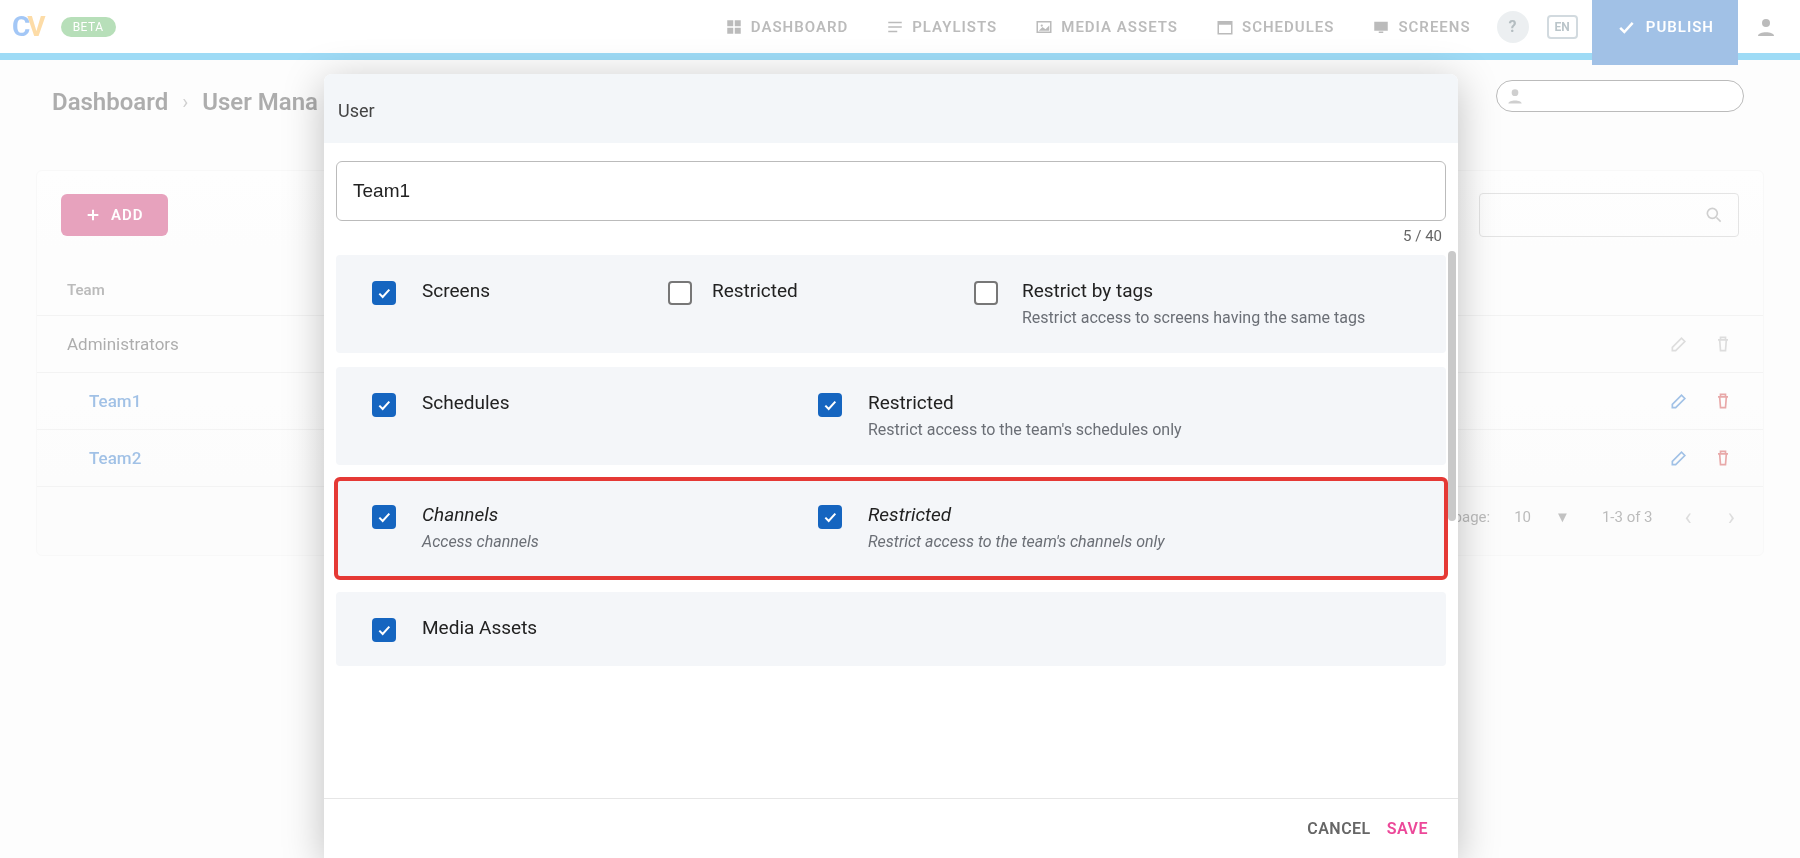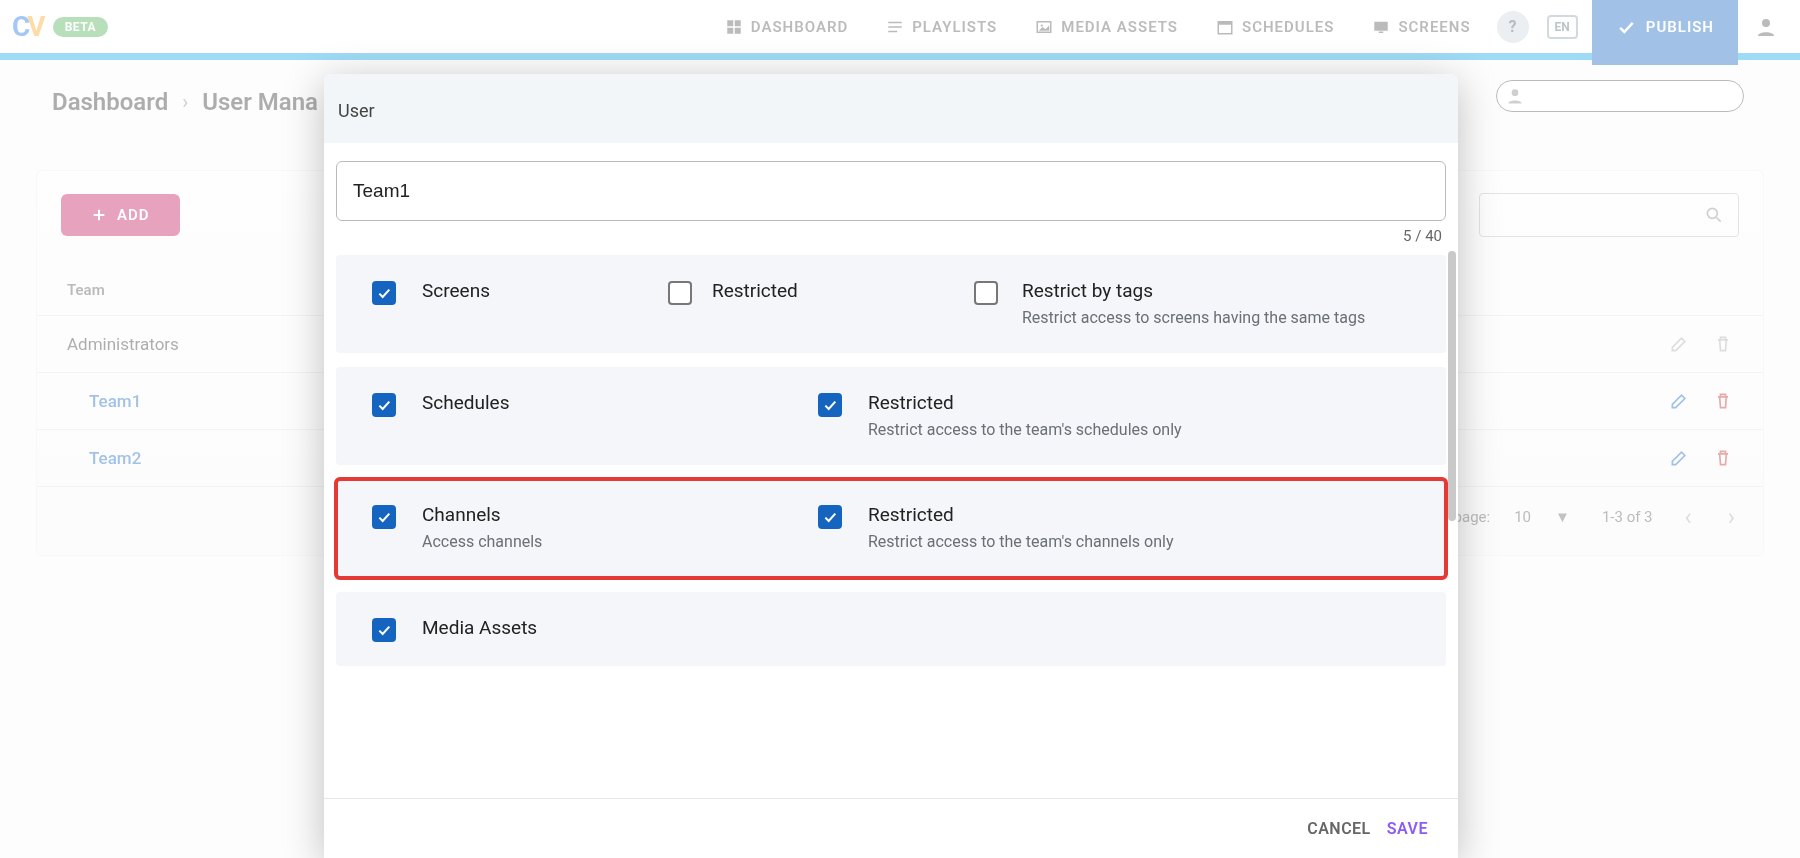--- a/index.html
+++ b/index.html
@@ -15,22 +15,22 @@
   position: absolute; inset: 0; background: rgba(255,255,255,0.6); z-index: 5;
 }
 .topnav {
   display: flex; align-items: center; height: 60px; background: #fff;
   border-bottom: 7px solid #0ea5e9; padding: 0 12px;
 }
 .logo-group { display: flex; align-items: center; gap: 10px; }
 .logo-icon { font-size: 28px; font-weight: bold; letter-spacing: -3px; }
 .logo-icon .lc { color: #1a73e8; }
 .logo-icon .lv { color: #f9a825; }
-.beta-badge { background: #4caf50; color: #fff; font-size: 12px; font-weight: 700;
-  padding: 3px 12px; border-radius: 12px; letter-spacing: 0.5px; }
+.beta-badge { background: #4caf50; color: #fff; font-size: 12px; font-weight: 400;
+  padding: 3px 12px; border-radius: 12px; letter-spacing: 0.5px; margin-left: 8px; }
 .nav-spacer { flex: 1; }
 .nav-items { display: flex; align-items: center; gap: 6px; }
 .nav-item { display: flex; align-items: center; gap: 8px; padding: 8px 16px;
   color: #555; font-weight: 600; font-size: 15px; letter-spacing: 1px;
   cursor: pointer; }
 .nav-ic { width: 18px; height: 18px; display: inline-flex; }
 .help-chip { width: 32px; height: 32px; border-radius: 50%;
   background: #cfd8dc; color: #455a64; display: flex; align-items: center;
   justify-content: center; font-weight: bold; font-size: 16px; margin: 0 4px; }
 .lang-chip { border: 2px solid #90a4ae; color: #546e7a; font-weight: 700;
@@ -50,21 +50,21 @@
 .breadcrumb .sep { color: #888; font-size: 20px; }
 .user-pill { position: absolute; right: 56px; top: 80px; width: 248px;
   height: 32px; border: 1px solid #555; border-radius: 16px;
   display: flex; align-items: center; padding: 0 8px; gap: 6px; background:#fff;}
 .user-pill svg { fill: #888; }
 .main-card { margin: 44px 36px 0; border-radius: 6px;
   background: linear-gradient(#fcfcfc,#f7f7f7); border: 1px solid #eee; padding: 0; }
 .card-top { display: flex; align-items: center; justify-content: space-between;
   padding: 22px 24px 10px; }
 .add-btn { background: #c2185b; color: #fff; font-weight: 600;
-  letter-spacing: 1px; font-size: 15px; padding: 12px 30px; border-radius: 6px;
+  letter-spacing: 1px; font-size: 15px; padding: 12px 24px; border-radius: 6px;
   display: flex; align-items: center; gap: 10px; cursor: pointer; }
 .search-box { border: 1px solid #bbb; border-radius: 4px; height: 44px;
   width: 260px; display: flex; align-items: center; justify-content: flex-end;
   padding: 0 14px; }
 .table-head { padding: 34px 30px 16px; color: #555; font-size: 15px;
   font-weight: 600; border-bottom: 1px solid #e0e0e0; }
 .table-row { display: flex; align-items: center; padding: 18px 30px;
   border-bottom: 1px solid #e0e0e0; }
 .row-name { flex: 1; font-size: 17px; color: #333; }
 .row-name.link { color: #1565c0; font-weight: 500; padding-left: 22px; }
@@ -87,41 +87,41 @@
 }
 .modal-head { padding: 26px 14px 22px; font-size: 18px; color: #444;
   background: #f3f6f9; }
 .modal-body { padding: 18px 12px 0; flex: 1; overflow: hidden; position: relative;}
 .name-field { border: 1px solid #bbb; border-radius: 6px; padding: 18px 16px;
   width: 100%; font-size: 19px; color: #222; outline: none; }
 .char-count { text-align: right; color: #666; font-size: 15px; padding: 6px 4px 10px; }
 .perm-list { display: flex; flex-direction: column; gap: 14px; }
 .perm-card { background: #f4f6f9; border-radius: 4px; padding: 24px 36px;
   display: flex; gap: 26px; align-items: flex-start; }
-.perm-card.highlight { outline: 4px solid #e53935; outline-offset: -2px; }
+.perm-card.highlight { outline: 4px solid #e53935; outline-offset: -2px; font-style: italic; }
 .cb { width: 24px; height: 24px; border-radius: 4px; flex: none;
   display: flex; align-items: center; justify-content: center; margin-top: 2px; }
 .cb.checked { background: #1565c0; }
 .cb.unchecked { border: 2px solid #777; background: #fff; }
 .cb svg { stroke: #fff; fill: none; stroke-width: 3; }
 .perm-col { display: flex; flex-direction: column; gap: 4px; }
 .perm-title { font-size: 19px; color: #222; }
 .perm-sub { font-size: 16px; color: #6b6f76; line-height: 1.45; }
 .col-main { flex: 0 0 260px; }
 .col-r1 { flex: 0 0 260px; display: flex; gap: 20px; align-items: flex-start;}
 .col-r2 { flex: 1; display: flex; gap: 24px; align-items: flex-start;}
 .three-col .col-main { flex: 0 0 220px; }
 .three-col .col-r1 { flex: 0 0 280px; }
 .modal-scrollbar { position: absolute; right: 2px; top: 108px; width: 8px;
   height: 270px; background: #c9c9c9; border-radius: 4px; }
 .modal-foot { border-top: 1px solid #e6e6e6; padding: 20px 30px;
   display: flex; justify-content: flex-end; gap: 16px; font-size: 16px;
   font-weight: 600; letter-spacing: 0.5px; }
 .btn-cancel { color: #666; cursor: pointer; }
-.btn-save { color: #8b5cf6; cursor: pointer; text-align: right; }
+.btn-save { color: #ec4899; cursor: pointer; text-align: right; }
 svg { display: block; }
 </style>
 </head>
 <body>
 
 <div class="topnav">
   <div class="logo-group">
     <span class="logo-icon"><span class="lc">C</span><span class="lv">V</span></span>
     <span class="beta-badge">BETA</span>
   </div>

